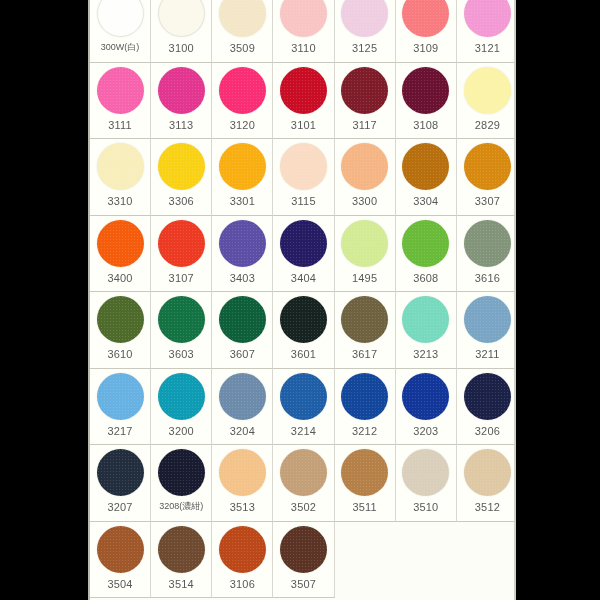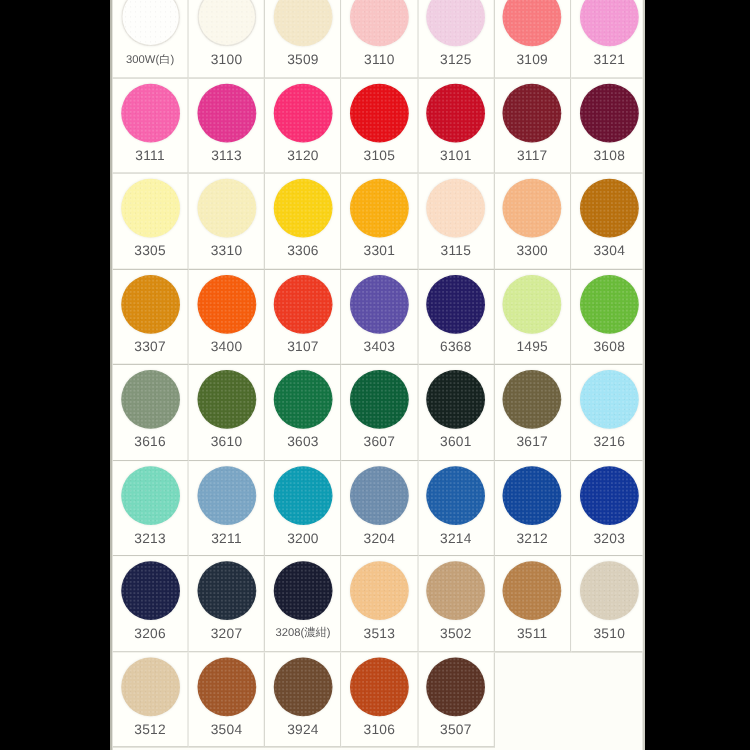--- a/index.html
+++ b/index.html
@@ -165,47 +165,41 @@
           <div class="swatch-label">3113</div>
         </div>
         <div class="swatch-cell">
           <div class="dot-wrap">
             <div class="dot" style="background: rgb(249, 46, 116);"></div>
           </div>
           <div class="swatch-label">3120</div>
         </div>
         <div class="swatch-cell">
           <div class="dot-wrap">
-            <div class="dot" style="background: rgb(229, 15, 23);"></div>
-          </div>
-          <div class="swatch-label">3105</div>
-        </div>
-        <div class="swatch-cell">
-          <div class="dot-wrap">
             <div class="dot" style="background: rgb(201, 13, 37);"></div>
           </div>
           <div class="swatch-label">3101</div>
         </div>
         <div class="swatch-cell">
           <div class="dot-wrap">
             <div class="dot" style="background: rgb(126, 28, 42);"></div>
           </div>
           <div class="swatch-label">3117</div>
         </div>
         <div class="swatch-cell">
           <div class="dot-wrap">
             <div class="dot" style="background: rgb(107, 18, 50);"></div>
           </div>
           <div class="swatch-label">3108</div>
         </div>
         <div class="swatch-cell">
           <div class="dot-wrap">
             <div class="dot" style="background: rgb(251, 244, 168);"></div>
           </div>
-          <div class="swatch-label">3305</div>
+          <div class="swatch-label">2829</div>
         </div>
         <div class="swatch-cell">
           <div class="dot-wrap">
             <div class="dot" style="background: rgb(247, 238, 187);"></div>
           </div>
           <div class="swatch-label">3310</div>
         </div>
         <div class="swatch-cell">
           <div class="dot-wrap">
             <div class="dot" style="background: rgb(250, 210, 21);"></div>
@@ -257,21 +251,21 @@
         <div class="swatch-cell">
           <div class="dot-wrap">
             <div class="dot" style="background: rgb(93, 79, 166);"></div>
           </div>
           <div class="swatch-label">3403</div>
         </div>
         <div class="swatch-cell">
           <div class="dot-wrap">
             <div class="dot" style="background: rgb(37, 28, 100);"></div>
           </div>
-          <div class="swatch-label">6368</div>
+          <div class="swatch-label">3404</div>
         </div>
         <div class="swatch-cell">
           <div class="dot-wrap">
             <div class="dot" style="background: rgb(212, 235, 150);"></div>
           </div>
           <div class="swatch-label">1495</div>
         </div>
         <div class="swatch-cell">
           <div class="dot-wrap">
             <div class="dot" style="background: rgb(105, 187, 57);"></div>
@@ -309,38 +303,38 @@
           <div class="swatch-label">3601</div>
         </div>
         <div class="swatch-cell">
           <div class="dot-wrap">
             <div class="dot" style="background: rgb(110, 98, 64);"></div>
           </div>
           <div class="swatch-label">3617</div>
         </div>
         <div class="swatch-cell">
           <div class="dot-wrap">
-            <div class="dot" style="background: rgb(163, 228, 245);"></div>
-          </div>
-          <div class="swatch-label">3216</div>
-        </div>
-        <div class="swatch-cell">
-          <div class="dot-wrap">
             <div class="dot" style="background: rgb(119, 217, 189);"></div>
           </div>
           <div class="swatch-label">3213</div>
         </div>
         <div class="swatch-cell">
           <div class="dot-wrap">
             <div class="dot" style="background: rgb(122, 165, 196);"></div>
           </div>
           <div class="swatch-label">3211</div>
         </div>
         <div class="swatch-cell">
           <div class="dot-wrap">
+            <div class="dot" style="background: rgb(104, 177, 227);"></div>
+          </div>
+          <div class="swatch-label">3217</div>
+        </div>
+        <div class="swatch-cell">
+          <div class="dot-wrap">
             <div class="dot" style="background: rgb(13, 156, 179);"></div>
           </div>
           <div class="swatch-label">3200</div>
         </div>
         <div class="swatch-cell">
           <div class="dot-wrap">
             <div class="dot" style="background: rgb(109, 140, 172);"></div>
           </div>
           <div class="swatch-label">3204</div>
         </div>
@@ -413,21 +407,21 @@
         <div class="swatch-cell">
           <div class="dot-wrap">
             <div class="dot" style="background: rgb(160, 87, 42);"></div>
           </div>
           <div class="swatch-label">3504</div>
         </div>
         <div class="swatch-cell">
           <div class="dot-wrap">
             <div class="dot" style="background: rgb(110, 75, 48);"></div>
           </div>
-          <div class="swatch-label">3924</div>
+          <div class="swatch-label">3514</div>
         </div>
         <div class="swatch-cell">
           <div class="dot-wrap">
             <div class="dot" style="background: rgb(188, 71, 24);"></div>
           </div>
           <div class="swatch-label">3106</div>
         </div>
         <div class="swatch-cell">
           <div class="dot-wrap">
             <div class="dot" style="background: rgb(91, 52, 38);"></div>

